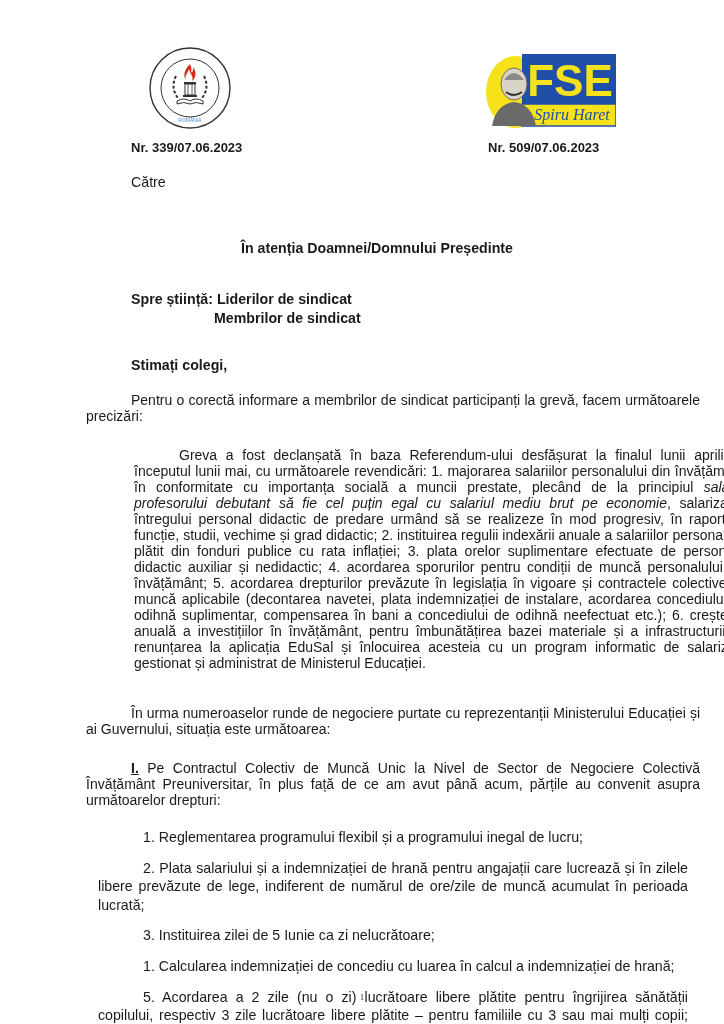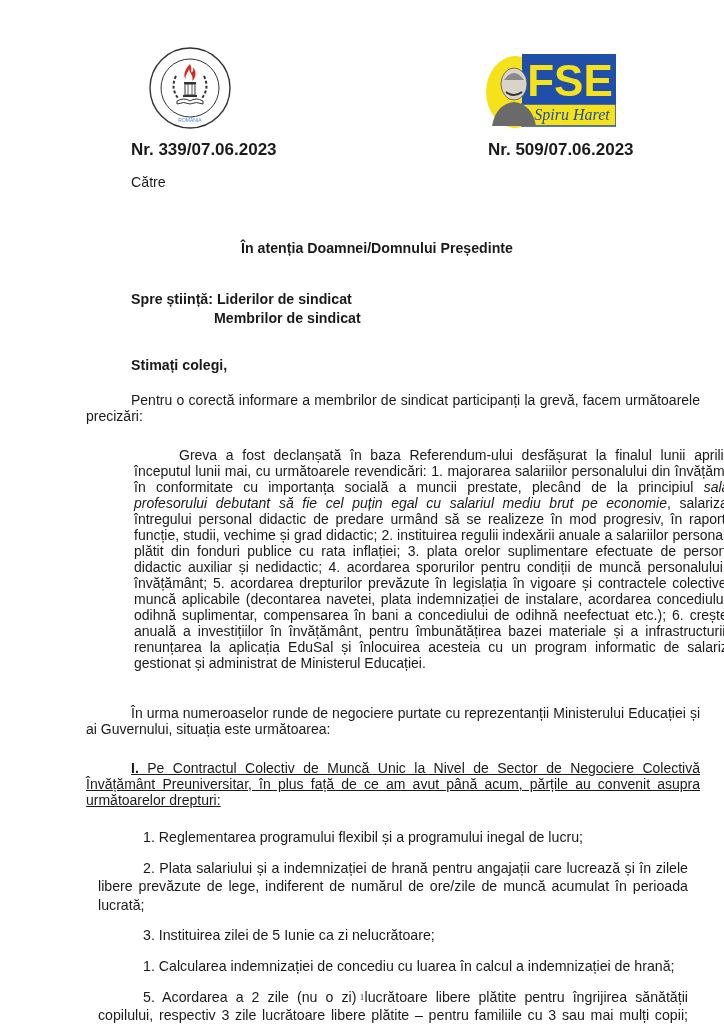--- a/index.html
+++ b/index.html
@@ -4,40 +4,40 @@
 <style>
   html, body { margin: 0; padding: 0; background: #ffffff; }
   body { width: 724px; height: 1024px; position: relative; overflow: hidden;
          font-family: "Liberation Sans", sans-serif; color: #1a1a1a; }
   .page { position: absolute; left: 0; top: 0; width: 724px; height: 1024px; }
 
   
   .logo-left { position: absolute; left: 148px; top: 46px; width: 84px; height: 84px; }
   .logo-right { position: absolute; left: 486px; top: 52px; width: 130px; height: 76px; }
 
-  .reg { position: absolute; top: 140px; font-weight: bold; font-size: 17px; }
+  .reg { position: absolute; top: 140px; font-weight: bold; font-size: 13px; }
   .reg-left { left: 131px; }
   .reg-right { left: 488px; }
 
   .catre { position: absolute; left: 131px; top: 174px; font-size: 14.2px; }
   .center-bold { position: absolute; left: 0; width: 724px; text-align: center; font-weight: bold; font-size: 14.2px; }
   .org { top: 206px; padding-left: 40px; box-sizing: border-box; }
   .atentia { top: 240px; padding-left: 30px; box-sizing: border-box; }
 
   .spre { position: absolute; left: 131px; top: 290px; font-weight: bold; font-size: 14.2px; line-height: 19px; }
   .spre .second { padding-left: 83px; }
 
   .stimati { position: absolute; left: 131px; top: 357px; font-weight: bold; font-size: 14.2px; }
 
   .body-text { position: absolute; left: 86px; width: 614px; font-size: 14px; line-height: 16px; text-align: justify; }
   .indent { text-indent: 45px; }
   .p1 { top: 392px; }
   .p2 { top: 447px; margin-left: 48px; }
   .p3 { top: 705px; }
-  .p4 { top: 760px; text-decoration: underline; }
+  .p4 { top: 760px; }
   .list { position: absolute; left: 86px; top: 816px; width: 614px; font-size: 14.2px; line-height: 18.6px; text-align: justify; }
   .list .li { text-indent: 45px; margin: 12px; }
   .roman { text-decoration: underline; font-weight: bold; }
 
   .page-num { position: absolute; left: 0; width: 724px; top: 992px; text-align: center;
               font-family: "Liberation Serif", serif; font-size: 9px; color: #333; }
   p { margin: 0; }
 </style>
 </head>
 <body>

